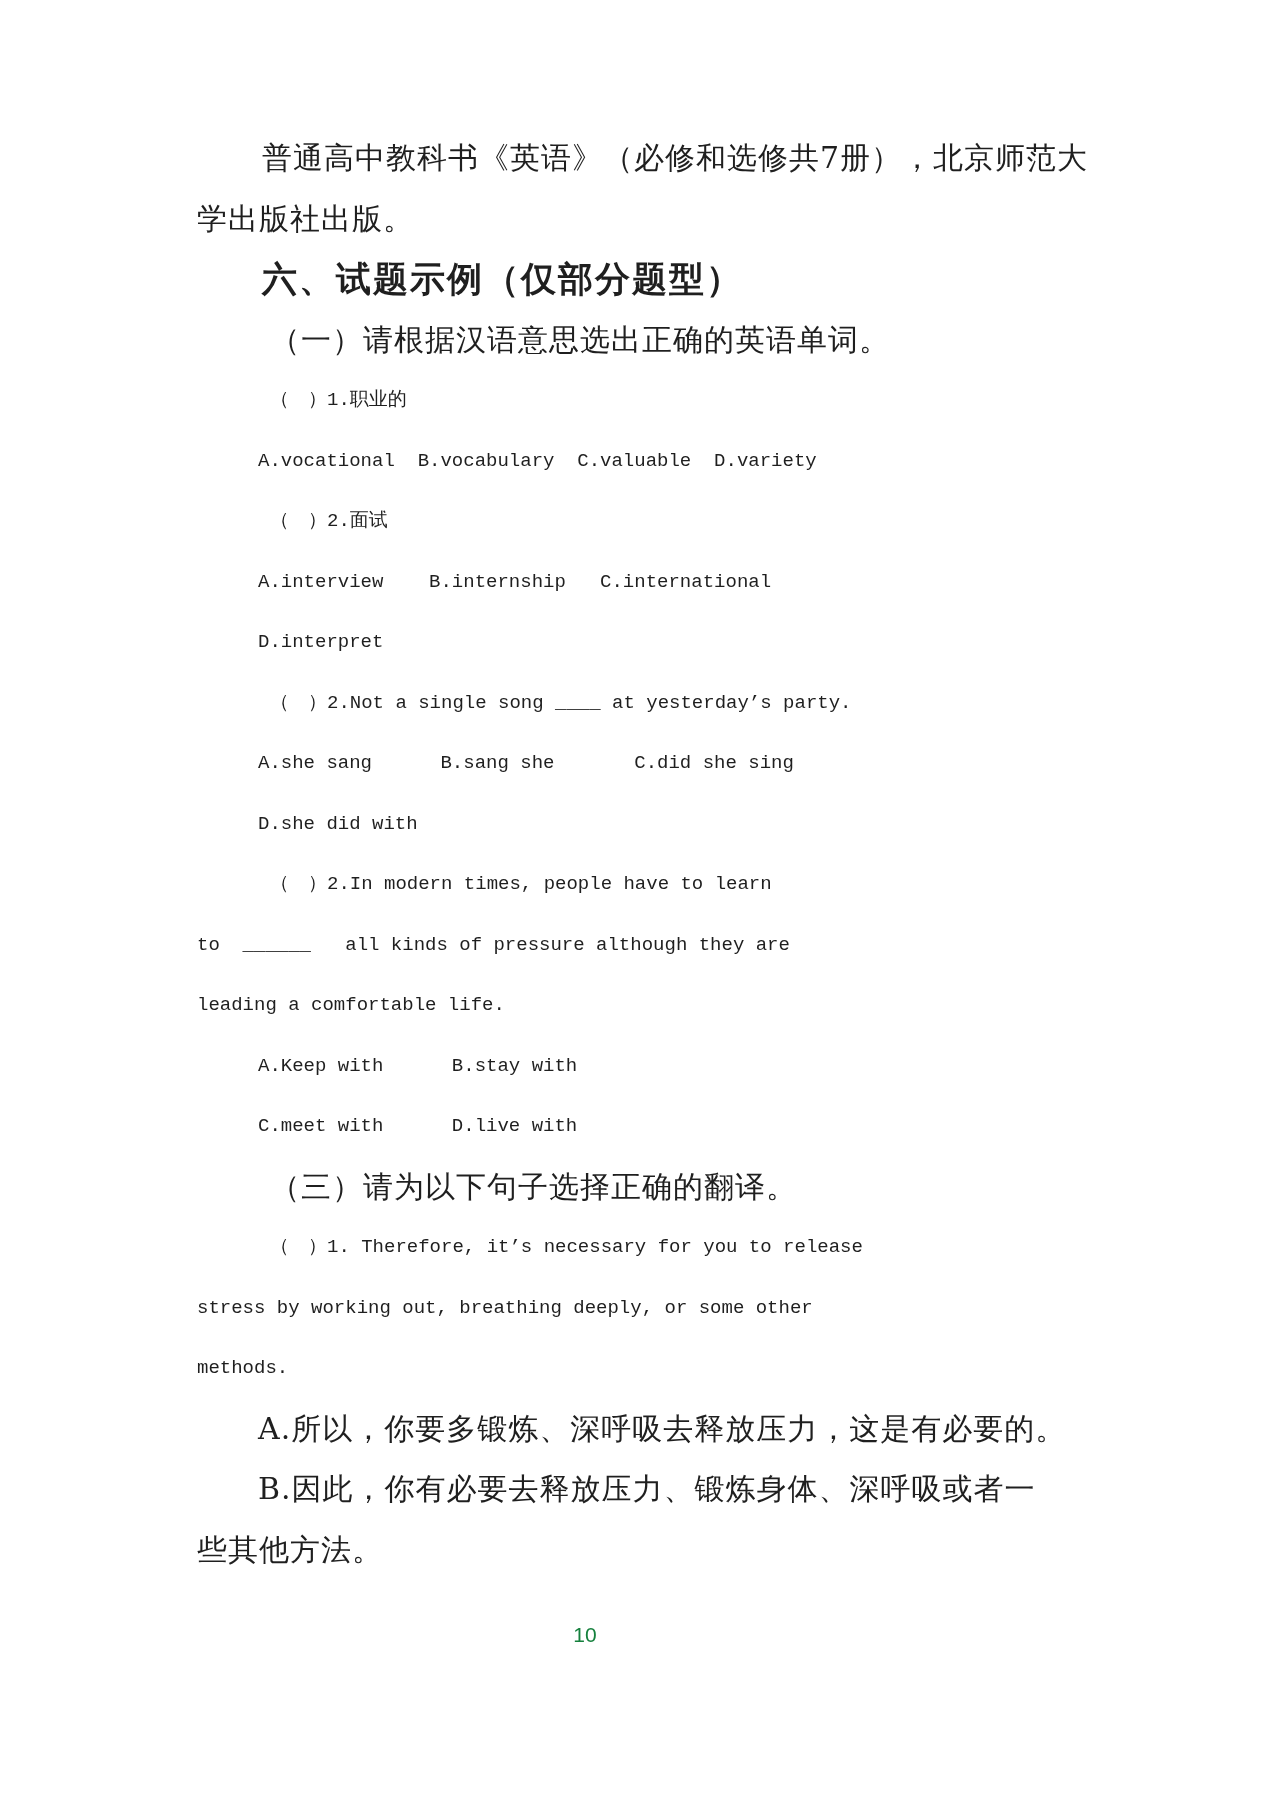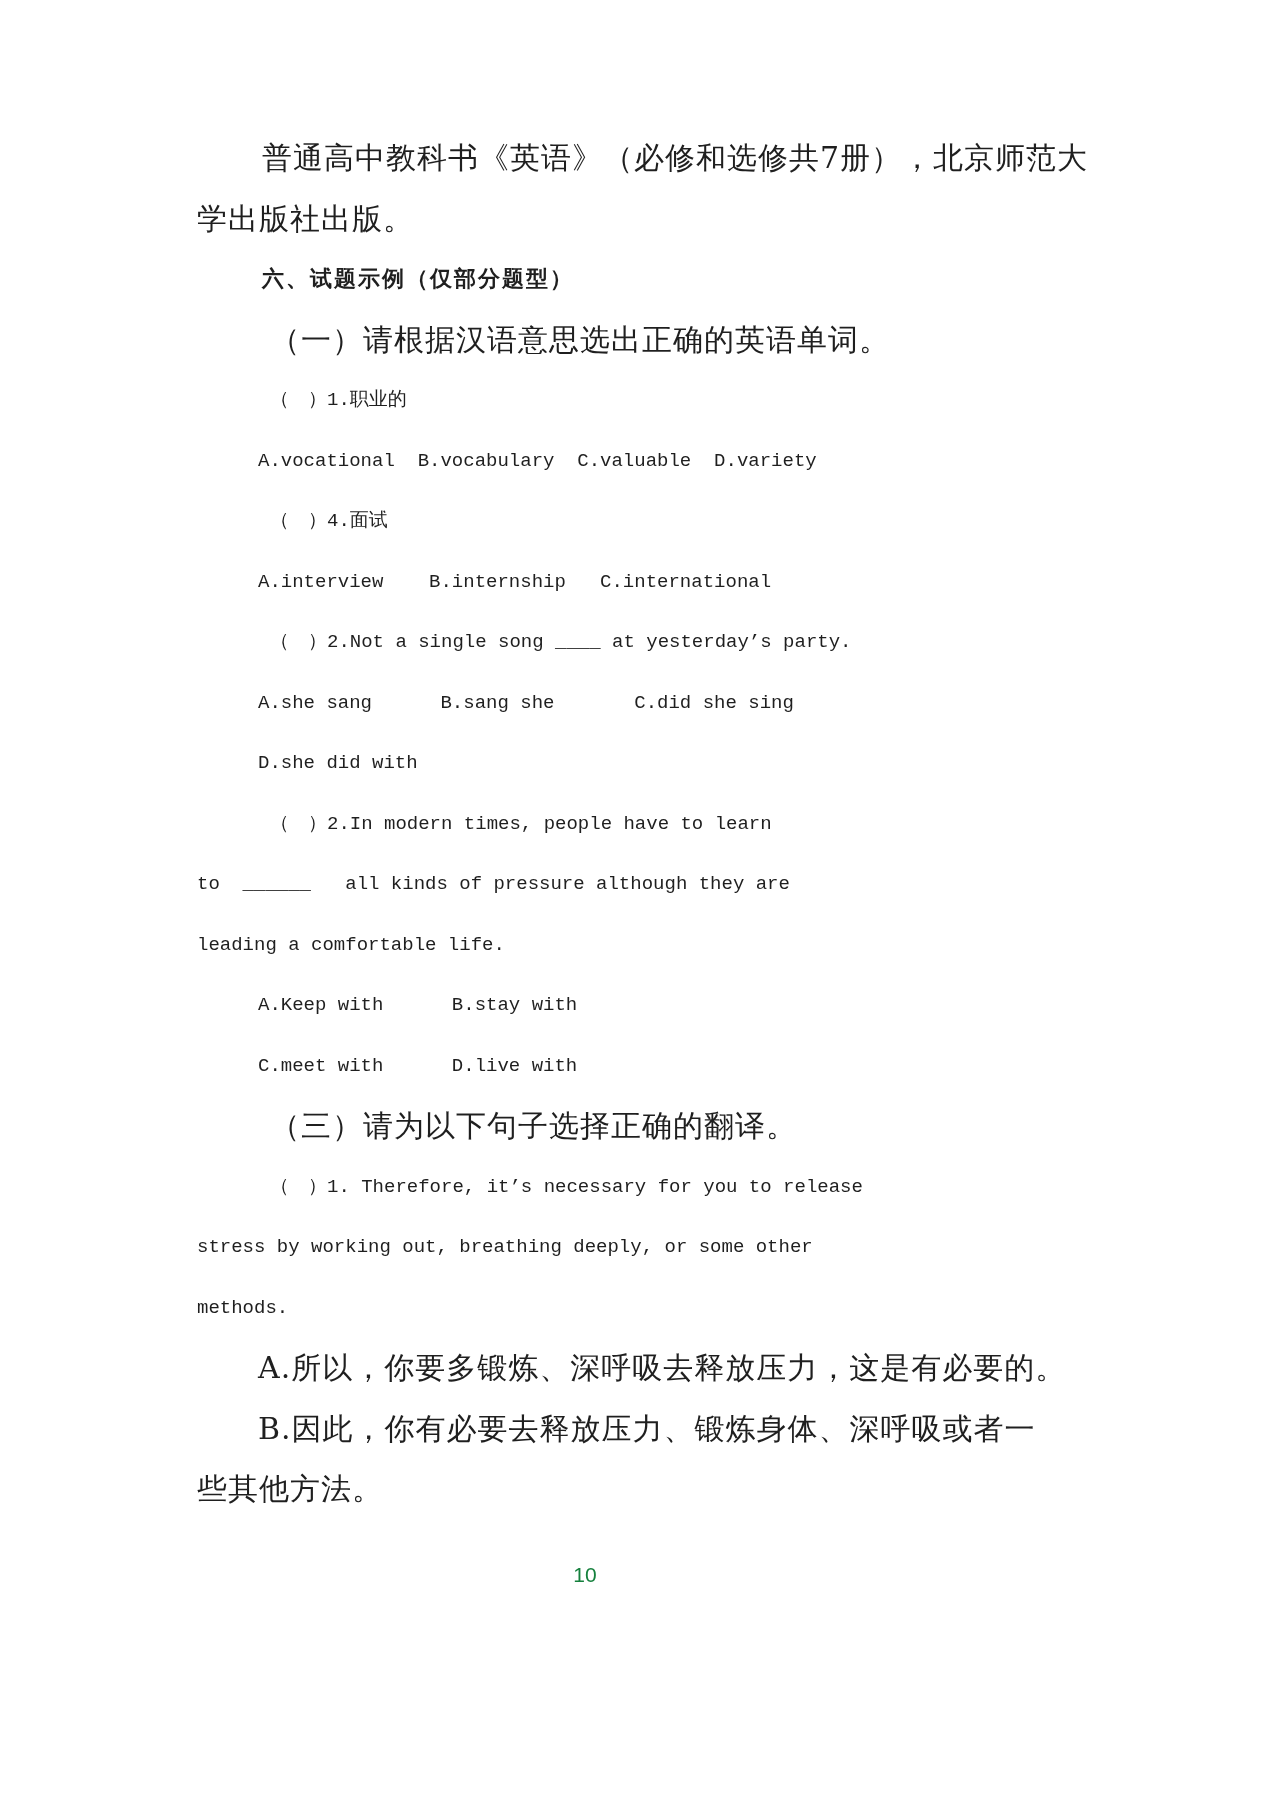--- a/index.html
+++ b/index.html
@@ -27,21 +27,21 @@
     font-family:"DejaVu Serif","Liberation Serif",serif;
     font-size:30px;
     letter-spacing:1px;
   }
   .mono{
     font-family:"Liberation Mono","DejaVu Sans Mono",monospace;
     font-size:19px;
   }
   .heading{
     font-family:"Liberation Sans","DejaVu Sans",sans-serif;
-    font-size:22px;
+    font-size:35px;
     font-weight:700;
     letter-spacing:2px;
   }
   .ind-first{padding-left:65px;}   
   .ind-paren{padding-left:73px;}   
   .ind-opt{padding-left:61px;}     
   .page-number{
     margin-top:25px;
     height:60px;line-height:60px;
     text-align:center;
@@ -57,22 +57,23 @@
   <div class="content">
 
     <div class="line cjk ind-first">普通高中教科书《英语》（必修和选修共7册），北京师范大</div>
     <div class="line cjk">学出版社出版。</div>
 
     <div class="line heading ind-first">六、试题示例（仅部分题型）</div>
 
     <div class="line cjk ind-paren">（一）请根据汉语意思选出正确的英语单词。</div>
     <div class="line mono ind-paren">（　）1.职业的</div>
     <div class="line mono ind-opt">A.vocational  B.vocabulary  C.valuable  D.variety</div>
-    <div class="line mono ind-paren">（　）4.面试</div>
+    <div class="line mono ind-paren">（　）2.面试</div>
     <div class="line mono ind-opt">A.interview    B.internship   C.international</div>
+    <div class="line mono ind-opt">D.interpret</div>
 
     <div class="line mono ind-paren">（　）2.Not a single song ____ at yesterday’s party.</div>
     <div class="line mono ind-opt">A.she sang      B.sang she       C.did she sing</div>
     <div class="line mono ind-opt">D.she did with</div>
     <div class="line mono ind-paren">（　）2.In modern times, people have to learn</div>
     <div class="line mono">to  ______   all kinds of pressure although they are</div>
     <div class="line mono">leading a comfortable life.</div>
     <div class="line mono ind-opt">A.Keep with      B.stay with</div>
     <div class="line mono ind-opt">C.meet with      D.live with</div>
 

